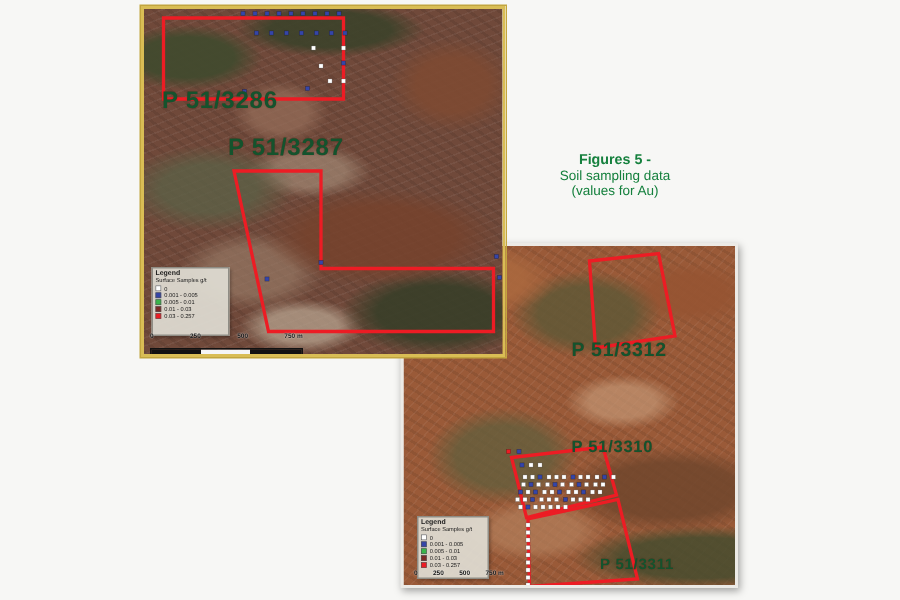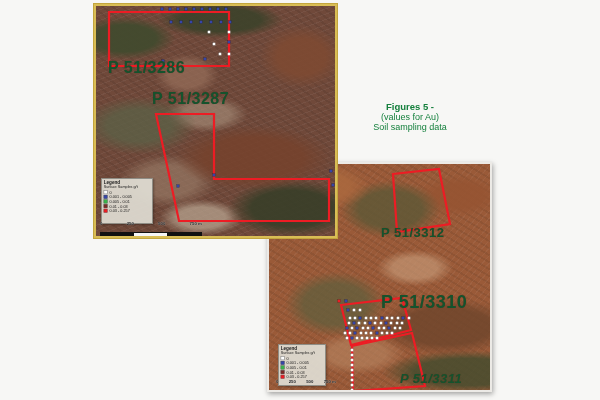--- a/index.html
+++ b/index.html
@@ -44,22 +44,22 @@
       repeating-linear-gradient(-48deg, rgba(255,255,255,.05) 0 1px, transparent 1px 5px);
   }
 
   svg.overlay{position:absolute;inset:0;width:100%;height:100%;}
 
   
   .ten-label{position:absolute;font-weight:800;color:#14532d;letter-spacing:.5px;white-space:nowrap;text-shadow:0 0 1px rgba(120,0,0,.4);}
   .l3286{left:12px;top:53px;font-size:16px;}
   .l3287{left:56px;top:84px;font-size:16px;}
   .l3312{left:112px;top:61px;font-size:13px;text-align:right;}
-  .l3310{left:112px;top:128px;font-size:18px;}
-  .l3311{left:131px;top:207px;font-size:13px;font-style:italic;}
+  .l3310{left:112px;top:128px;font-size:11px;}
+  .l3311{left:131px;top:207px;font-size:10px;}
 
   
   .legend{position:absolute;background:rgba(224,221,212,.92);border:1px solid #8f8d85;box-shadow:1px 1px 2px rgba(0,0,0,.3);}
   .legend1{left:5px;top:172px;width:50px;height:44px;}
   .legend2{left:9px;top:180px;width:46px;height:40px;}
   .tiny{font-size:9px;line-height:10px;transform:scale(.42);transform-origin:0 0;width:238%;padding:3px 4px;color:#1a1a1a;}
   .lg-title{font-weight:bold;font-size:11px;margin-bottom:1px;}
   .lg-sub{font-size:9px;margin-bottom:2px;}
   .lg-row{display:flex;align-items:center;gap:5px;height:11px;}
   .legend-marker{display:inline-block;width:7px;height:7px;border:1px solid #555;flex:0 0 auto;}
@@ -265,17 +265,17 @@
         <span>250</span>
         <span>500</span>
         <span>750 m</span>
       </div>
       <div class="sb-bar"></div>
     </div>
   </div>
 
   <div class="caption">
     <div class="cap-title">Figures 5 -</div>
+    <div class="cap-line">Soil sampling data</div>
     <div class="cap-line">(values for Au)</div>
-    <div class="cap-line">Soil sampling data</div>
   </div>
 
 </div>
 
 </body></html>

